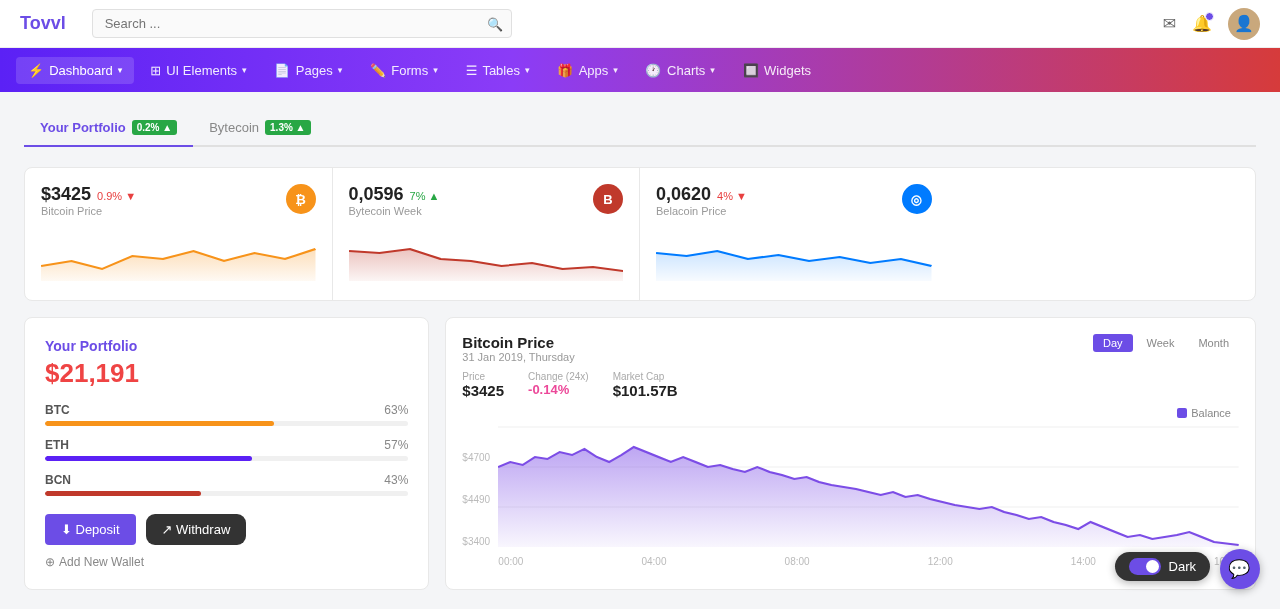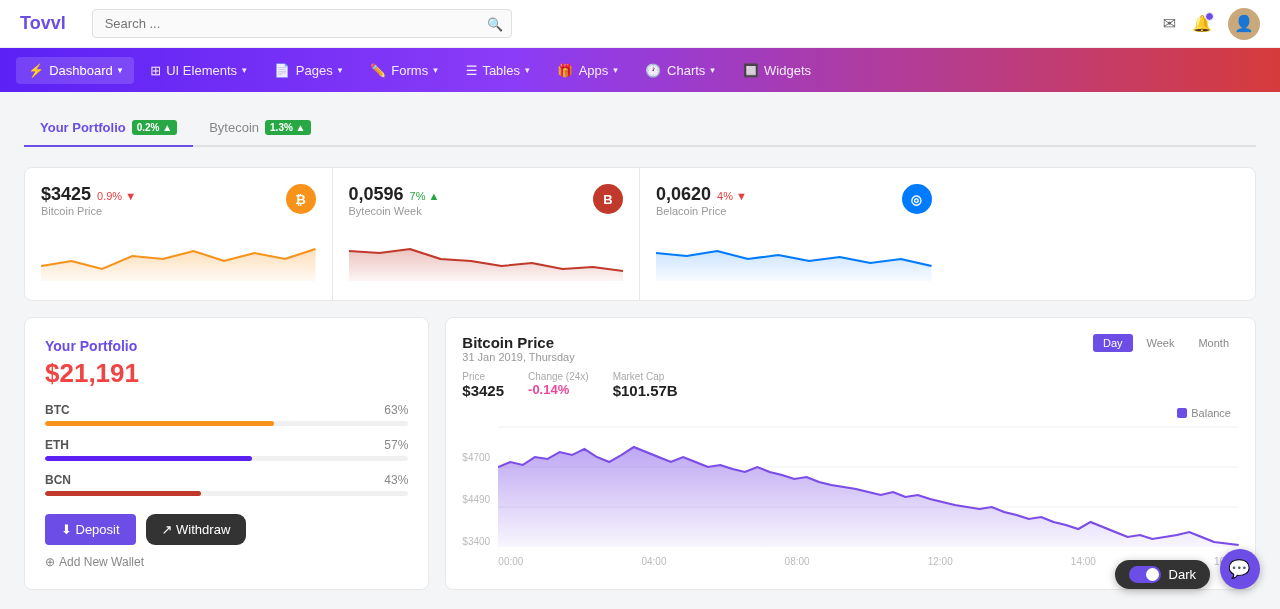--- a/index.html
+++ b/index.html
@@ -85,21 +85,21 @@
     .stat-value { font-size: 15px; font-weight: 700; color: #222; }
     .stat-change { color: #ec4899; font-size: 13px; font-weight: 600; }
     .chart-area { width: 100%; height: 160px; position: relative; }
     .chart-legend { display: flex; align-items: center; gap: 4px; font-size: 11px; color: #888; position: absolute; top: 0; right: 8px; }
     .legend-dot { width: 10px; height: 10px; background: #6c4de6; border-radius: 2px; }
     .chart-y-labels { position: absolute; left: 0; top: 0; bottom: 20px; display: flex; flex-direction: column; justify-content: space-between; font-size: 10px; color: #bbb; width: 36px; margin-top: 45px; }
     .chart-x-labels { position: absolute; bottom: 0; left: 36px; right: 0; display: flex; justify-content: space-between; font-size: 10px; color: #bbb; }
     svg.main-chart { position: absolute; left: 36px; right: 0; top: 0; bottom: 20px; width: calc(100% - 36px); height: calc(100% - 20px); }
 
     
-    .dark-toggle { position: fixed; bottom: 20px; right: 70px; background: #333; color: #fff; border-radius: 20px; padding: 6px 14px; display: flex; align-items: center; gap: 8px; font-size: 13px; cursor: pointer; box-shadow: 0 2px 8px rgba(0,0,0,0.3); }
+    .dark-toggle { position: fixed; bottom: 28px; right: 70px; background: #333; color: #fff; border-radius: 20px; padding: 6px 14px; display: flex; align-items: center; gap: 8px; font-size: 13px; cursor: pointer; box-shadow: 0 2px 8px rgba(0,0,0,0.3); }
     .toggle-switch { width: 32px; height: 17px; background: #6c4de6; border-radius: 10px; position: relative; }
     .toggle-knob { width: 13px; height: 13px; background: #fff; border-radius: 50%; position: absolute; top: 2px; right: 2px; }
 
     
     .chat-btn { position: fixed; bottom: 20px; right: 20px; width: 40px; height: 40px; background: #6c4de6; border-radius: 50%; display: flex; align-items: center; justify-content: center; color: #fff; font-size: 18px; cursor: pointer; box-shadow: 0 2px 8px rgba(0,0,0,0.3); }
 
     .price-row { display: flex; align-items: baseline; gap: 0; }
   </style>
 </head>
 <body>

